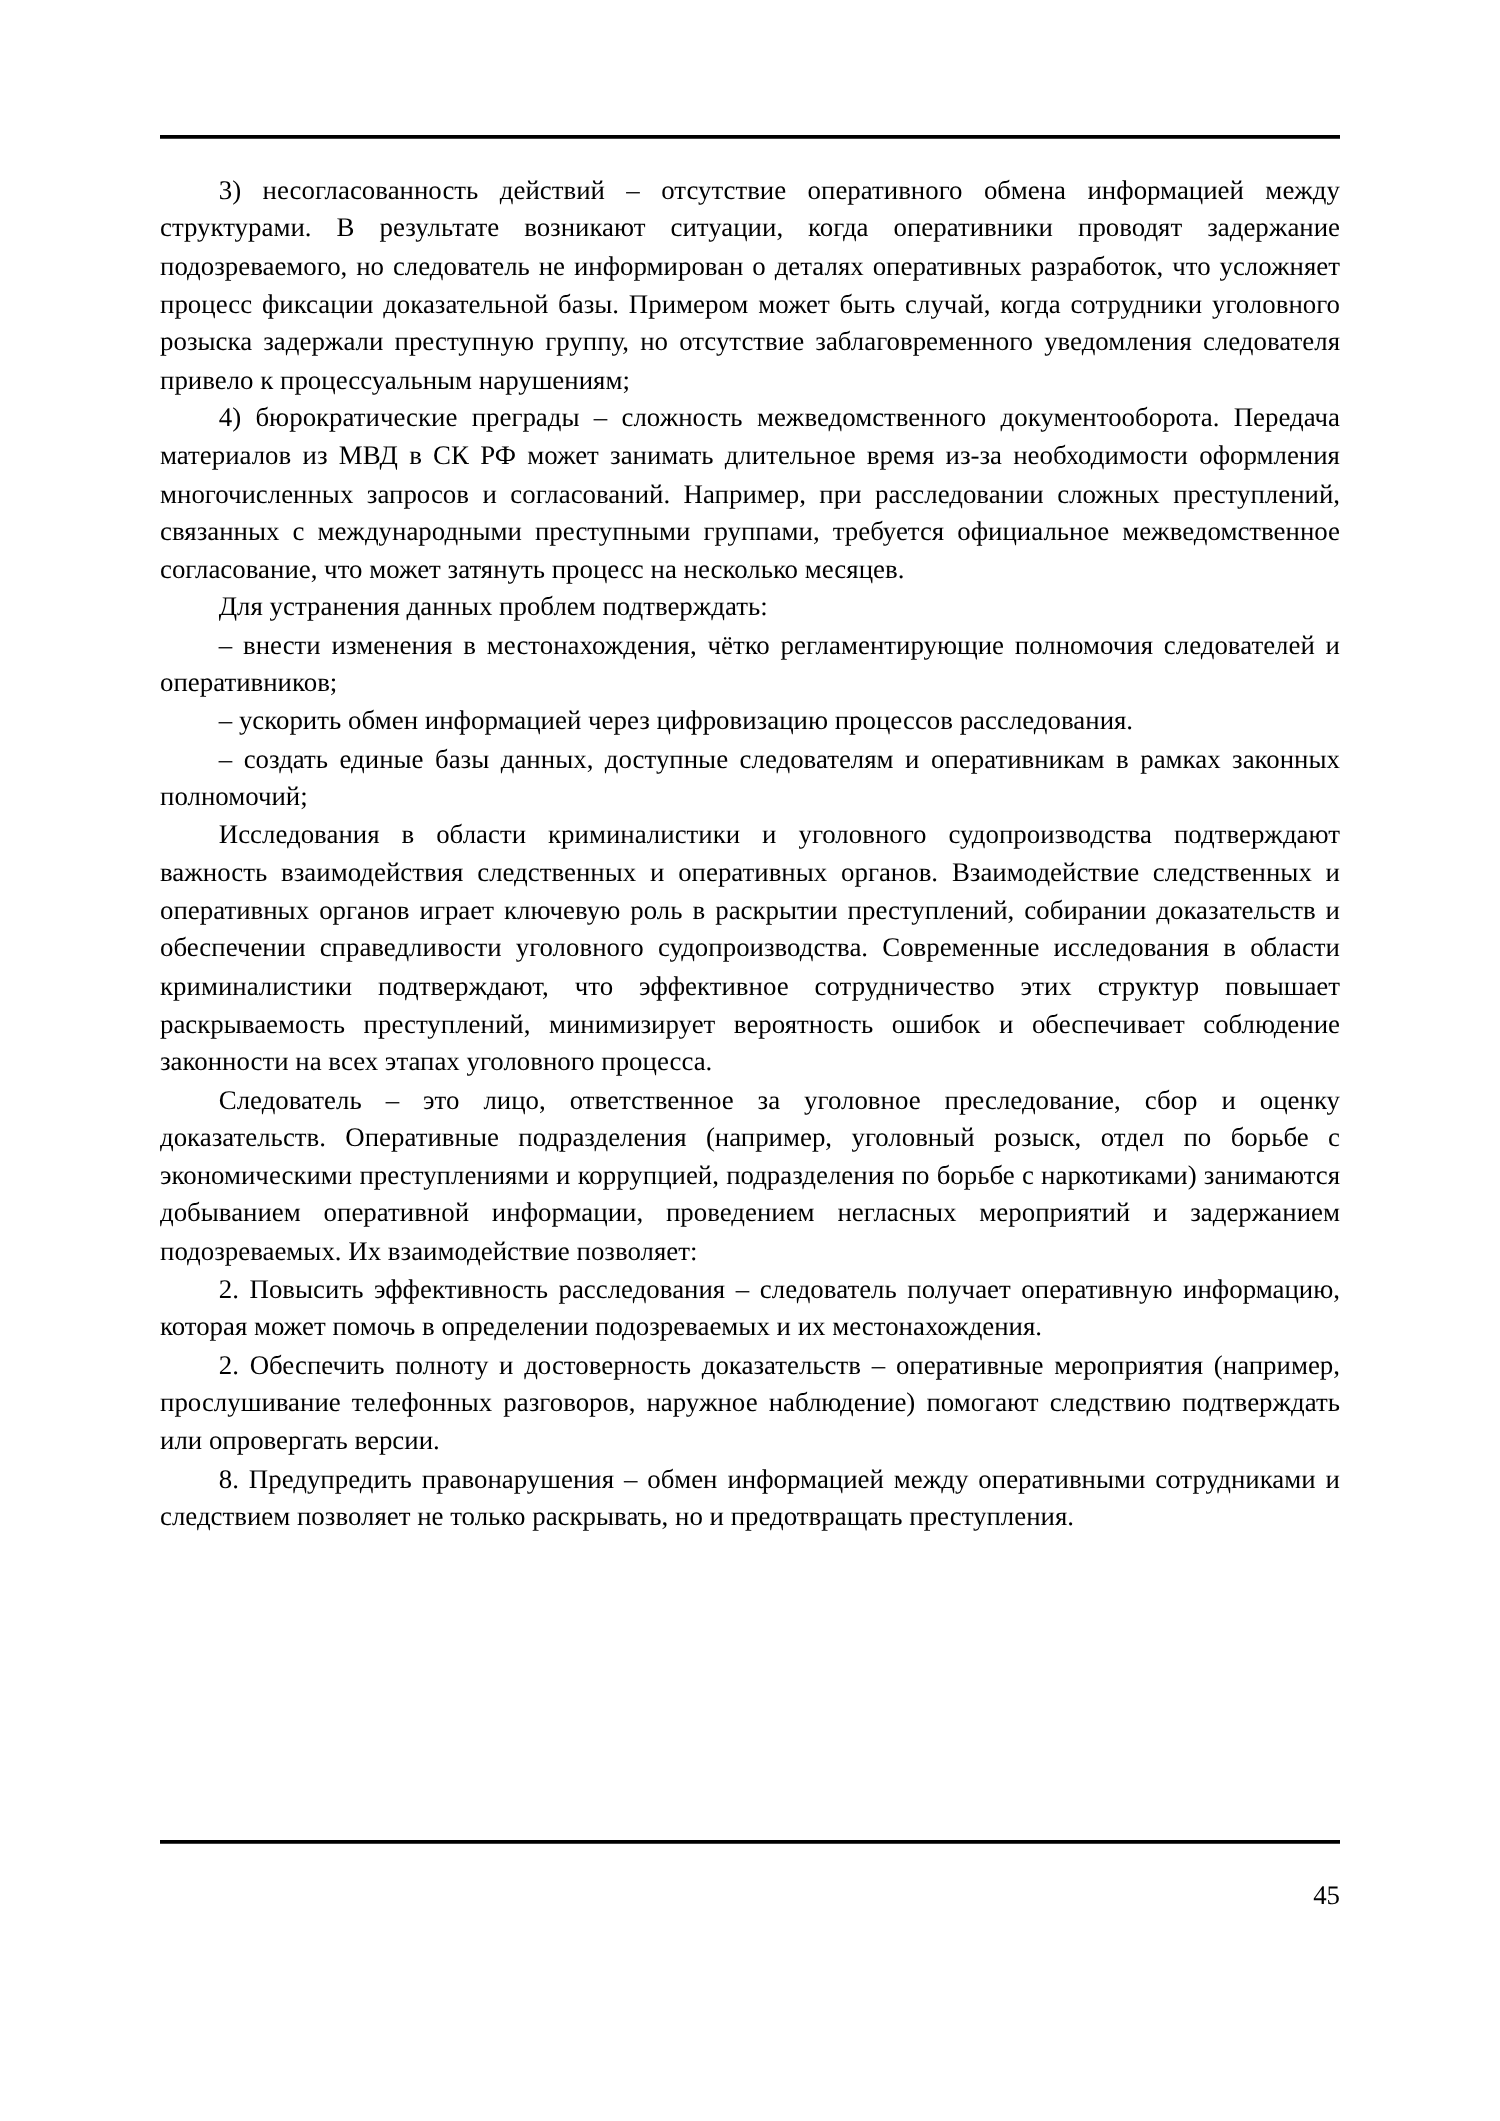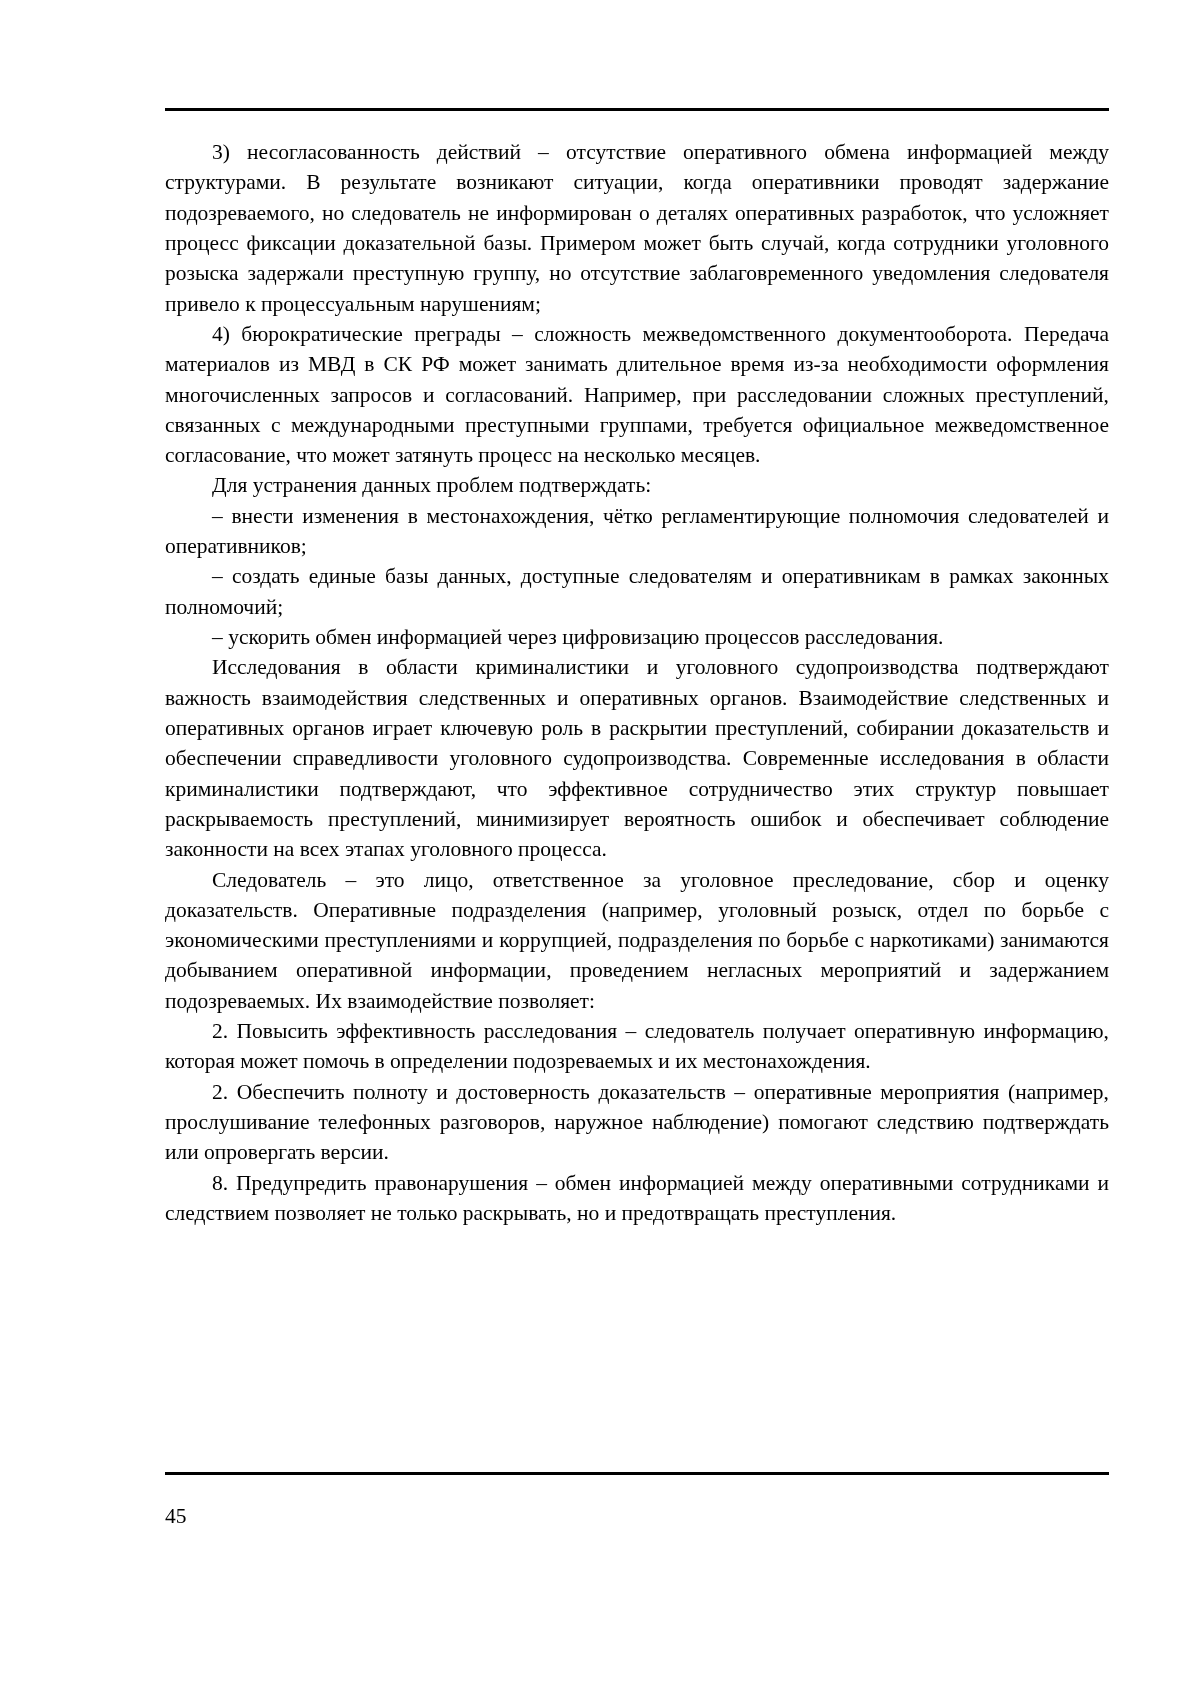--- a/index.html
+++ b/index.html
@@ -12,21 +12,20 @@
     min-height: 1697px;
     font-family: "Liberation Serif", "DejaVu Serif", serif;
     color: #000000;
   }
   .page {
     position: relative;
     width: 1052px;
     min-height: 1697px;
     box-sizing: border-box;
     padding: 0;
-    margin-left: 37px;
   }
   .content-area {
     position: absolute;
     left: 128px;
     top: 108px;
     width: 944px;
   }
   .rule {
     border: 0;
     border-top: 3px solid #000;
@@ -51,40 +50,40 @@
     position: absolute;
     left: 128px;
     top: 1472px;
     width: 944px;
   }
   .page-number {
     position: absolute;
     left: 128px;
     top: 1504px;
     width: 944px;
-    text-align: left;
+    text-align: right;
     font-size: 21.5px;
     font-family: "Liberation Serif", "DejaVu Serif", serif;
   }
 </style>
 </head>
 <body>
 
 <div class="page">
 
   <div class="content-area">
     <hr class="rule rule-top">
 
     <div class="body-text">
       <p>3) несогласованность действий – отсутствие оперативного обмена информацией между структурами. В результате возникают ситуации, когда оперативники проводят задержание подозреваемого, но следователь не информирован о деталях оперативных разработок, что усложняет процесс фиксации доказательной базы. Примером может быть случай, когда сотрудники уголовного розыска задержали преступную группу, но отсутствие заблаговременного уведомления следователя привело к процессуальным нарушениям;</p>
       <p>4) бюрократические преграды – сложность межведомственного документооборота. Передача материалов из МВД в СК РФ может занимать длительное время из-за необходимости оформления многочисленных запросов и согласований. Например, при расследовании сложных преступлений, связанных с международными преступными группами, требуется официальное межведомственное согласование, что может затянуть процесс на несколько месяцев.</p>
       <p>Для устранения данных проблем подтверждать:</p>
       <p>– внести изменения в местонахождения, чётко регламентирующие полномочия следователей и оперативников;</p>
+      <p>– ускорить обмен информацией через цифровизацию процессов расследования.</p>
       <p>– создать единые базы данных, доступные следователям и оперативникам в рамках законных полномочий;</p>
-      <p>– ускорить обмен информацией через цифровизацию процессов расследования.</p>
       <p>Исследования в области криминалистики и уголовного судопроизводства подтверждают важность взаимодействия следственных и оперативных органов. Взаимодействие следственных и оперативных органов играет ключевую роль в раскрытии преступлений, собирании доказательств и обеспечении справедливости уголовного судопроизводства. Современные исследования в области криминалистики подтверждают, что эффективное сотрудничество этих структур повышает раскрываемость преступлений, минимизирует вероятность ошибок и обеспечивает соблюдение законности на всех этапах уголовного процесса.</p>
       <p>Следователь – это лицо, ответственное за уголовное преследование, сбор и оценку доказательств. Оперативные подразделения (например, уголовный розыск, отдел по борьбе с экономическими преступлениями и коррупцией, подразделения по борьбе с наркотиками) занимаются добыванием оперативной информации, проведением негласных мероприятий и задержанием подозреваемых. Их взаимодействие позволяет:</p>
       <p>2. Повысить эффективность расследования – следователь получает оперативную информацию, которая может помочь в определении подозреваемых и их местонахождения.</p>
       <p>2. Обеспечить полноту и достоверность доказательств – оперативные мероприятия (например, прослушивание телефонных разговоров, наружное наблюдение) помогают следствию подтверждать или опровергать версии.</p>
       <p>8. Предупредить правонарушения – обмен информацией между оперативными сотрудниками и следствием позволяет не только раскрывать, но и предотвращать преступления.</p>
     </div>
   </div>
 
   <div class="footer-rule-wrap">
     <hr class="rule">

